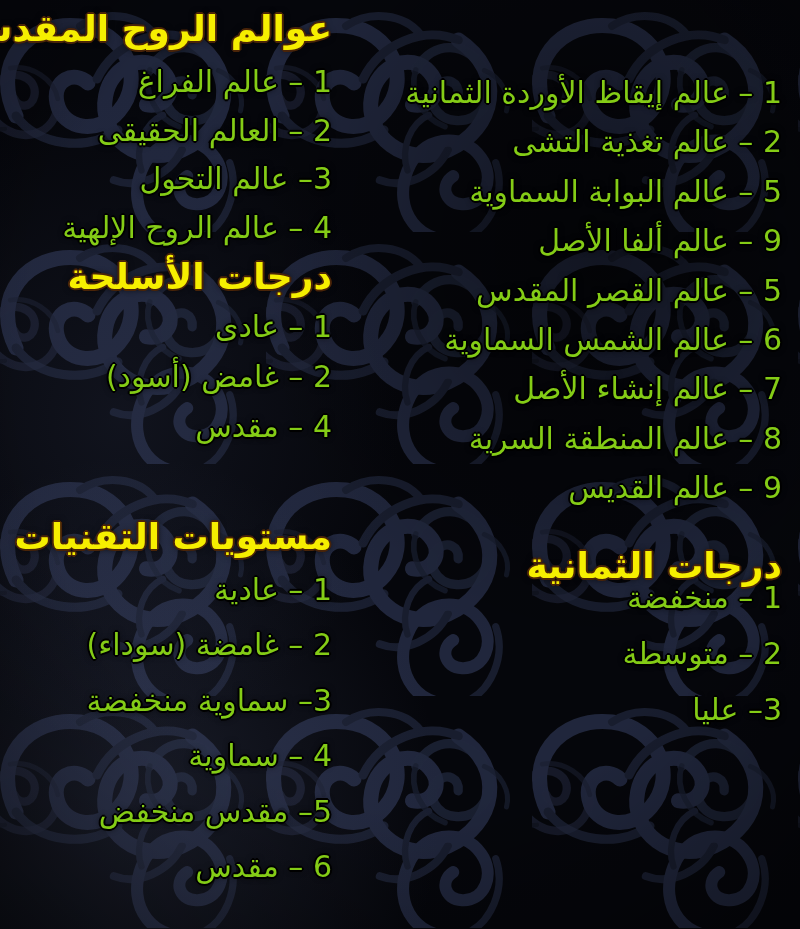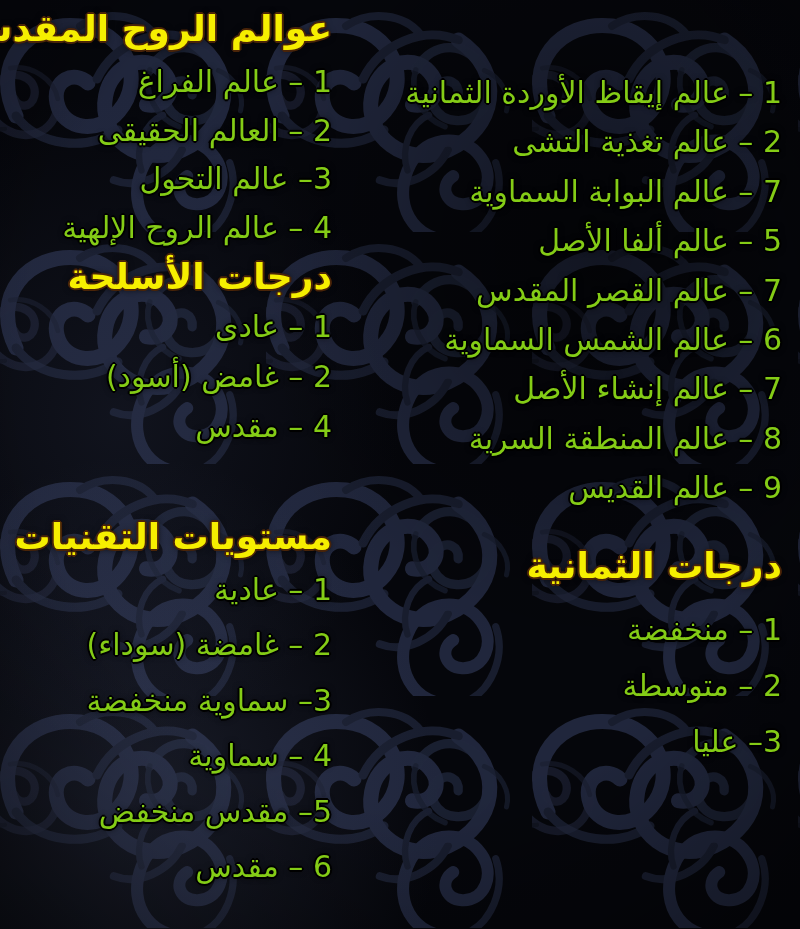--- a/index.html
+++ b/index.html
@@ -64,21 +64,21 @@
   .lsec3-head  { top: 512px; padding-left: 48px; }
   .lsec3-items { top: 562px; }
   .lsec3-items .item { height: 55.4px; line-height: 55.4px; }
 
   
   .rsec1-head  { top: 8px; }
   .rsec1-items { top: 68px; }
   .rsec1-items .item { height: 49.4px; line-height: 49.4px; }
 
   .rsec2-head  { top: 541px; }
-  .rsec2-items { top: 602px; }
+  .rsec2-items { top: 570px; }
   .rsec2-items .item { height: 56px; line-height: 56px; }
 </style>
 </head>
 <body>
 
 <div class="page">
 
   <svg class="bg" width="800" height="929" viewBox="0 0 800 929" xmlns="http://www.w3.org/2000/svg">
     <defs>
       <g id="curl">
@@ -117,23 +117,23 @@
     <rect width="800" height="929" fill="url(#darkR)"></rect>
     <rect width="800" height="929" fill="url(#vig)"></rect>
   </svg>
 
   <div class="col col-right">
 
 
     <div class="section rsec1-items">
       <div class="item">1 – عالم إيقاظ الأوردة الثمانية</div>
       <div class="item">2 – عالم تغذية التشى</div>
-      <div class="item">7 – عالم البوابة السماوية</div>
-      <div class="item">5 – عالم ألفا الأصل</div>
-      <div class="item">7 – عالم القصر المقدس</div>
+      <div class="item">5 – عالم البوابة السماوية</div>
+      <div class="item">9 – عالم ألفا الأصل</div>
+      <div class="item">5 – عالم القصر المقدس</div>
       <div class="item">6 – عالم الشمس السماوية</div>
       <div class="item">7 – عالم إنشاء الأصل</div>
       <div class="item">8 – عالم المنطقة السرية</div>
       <div class="item">9 – عالم القديس</div>
     </div>
 
     <h2 class="heading section rsec2-head">درجات الثمانية</h2>
 
     <div class="section rsec2-items">
       <div class="item">1 – منخفضة</div>

